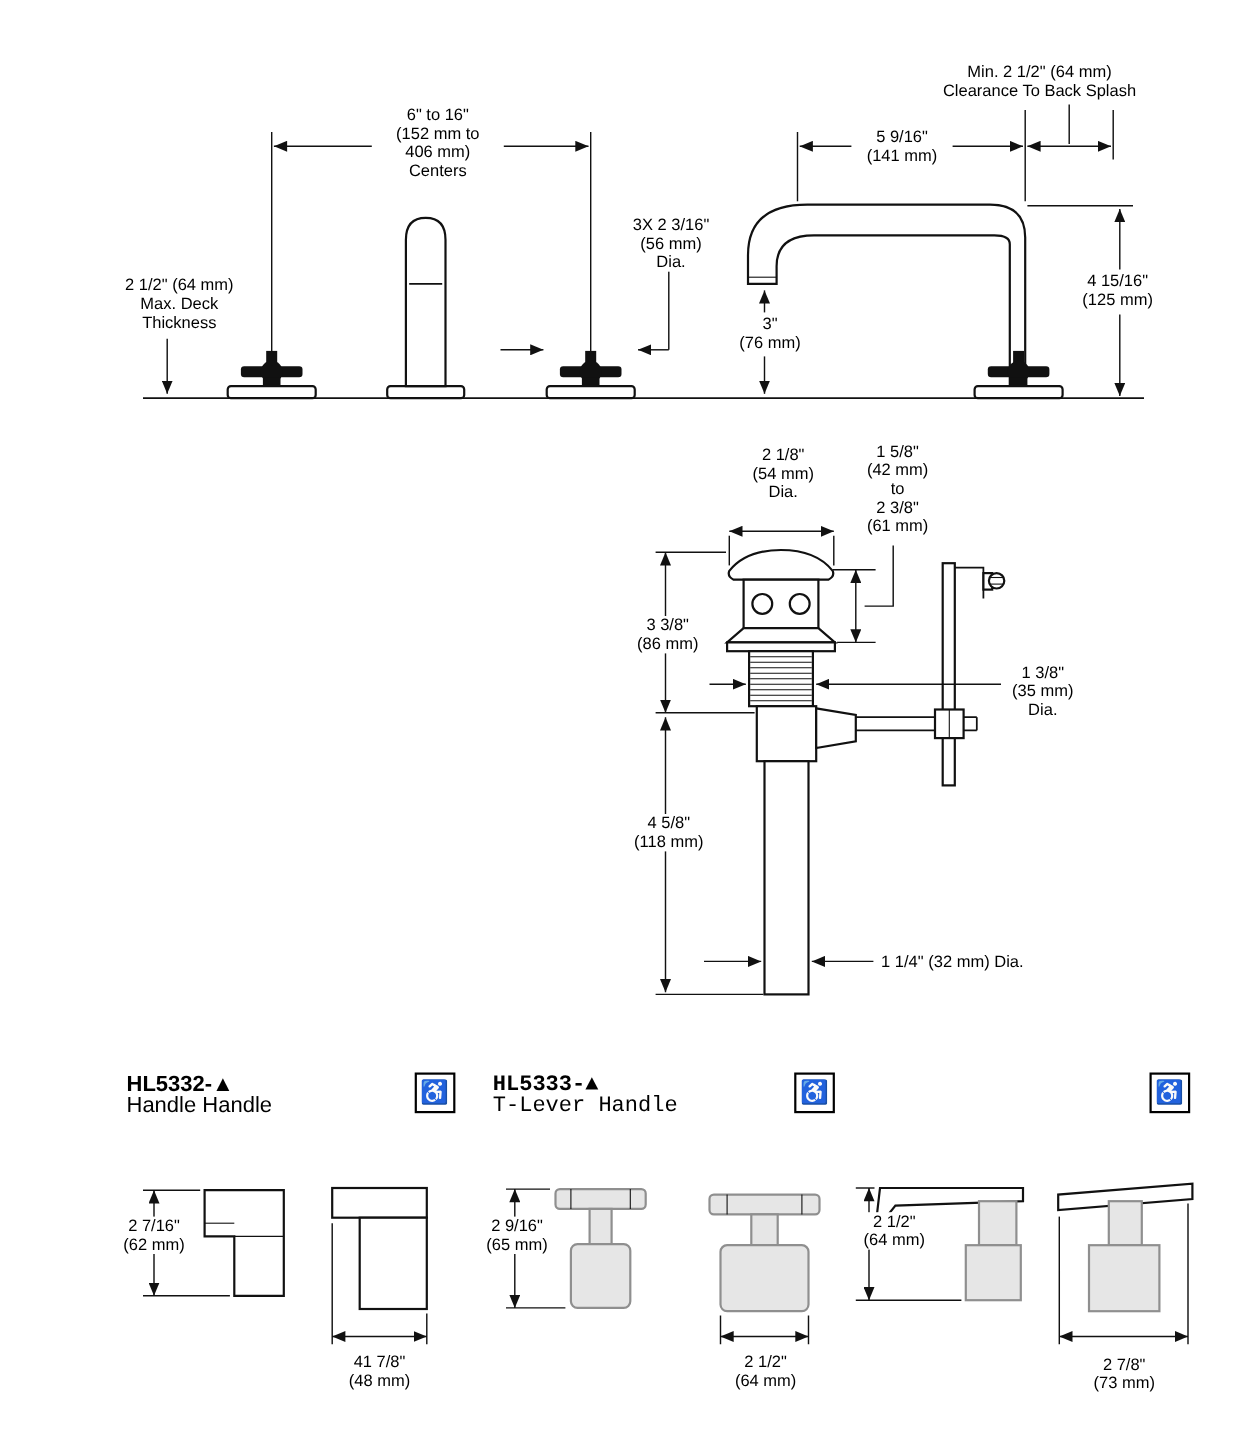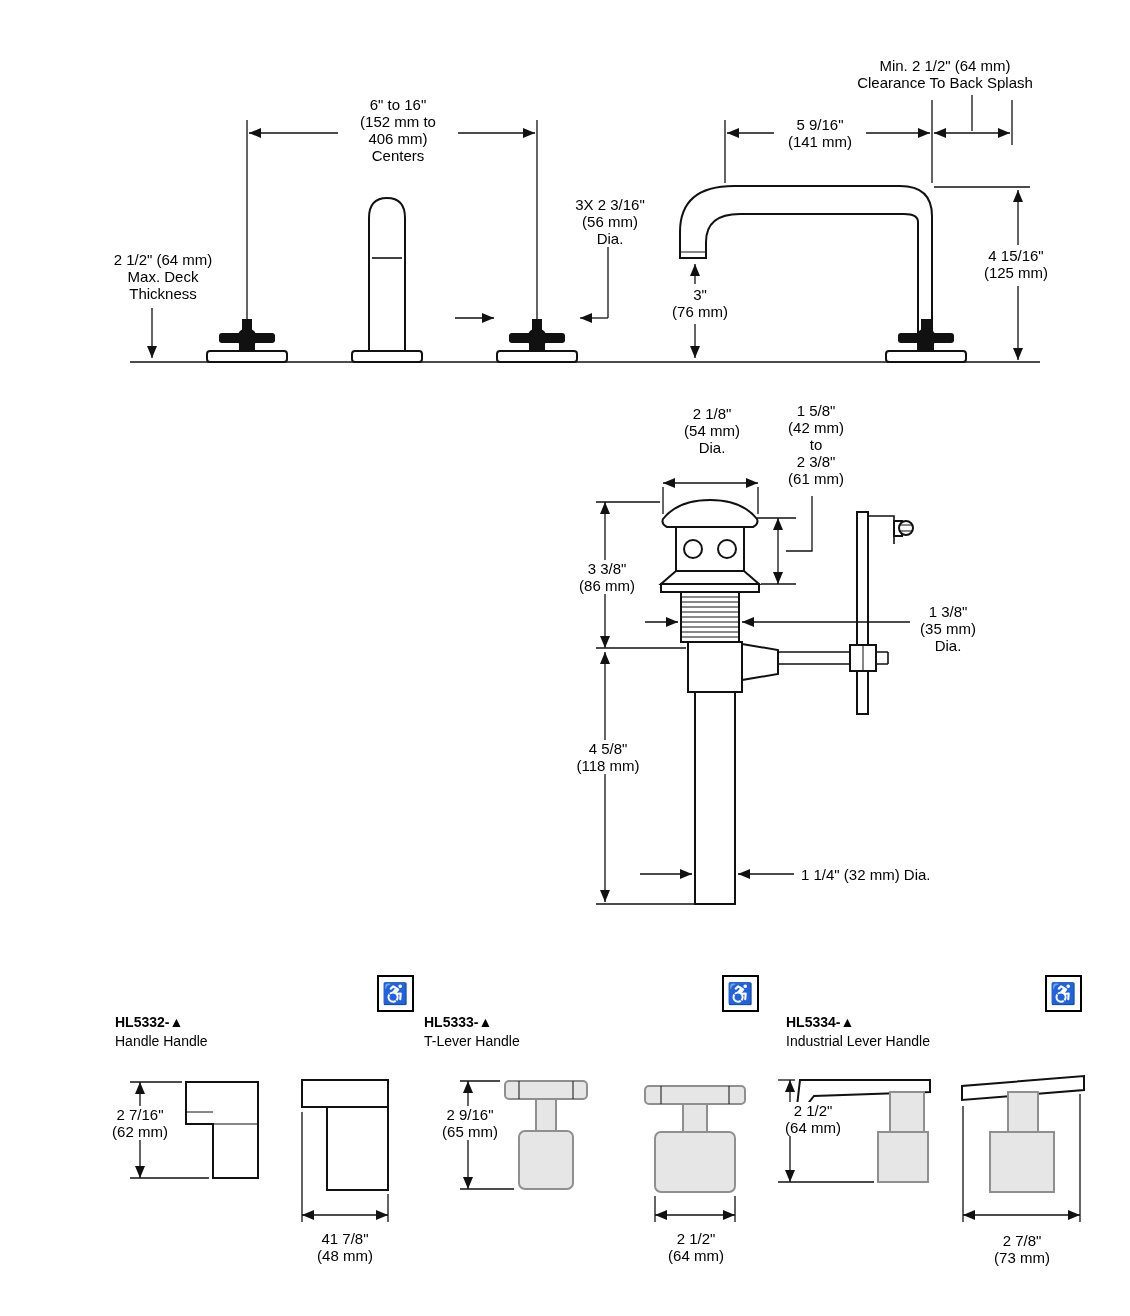--- a/index.html
+++ b/index.html
@@ -2,21 +2,21 @@
 <html><head>
 <meta charset="utf-8">
 <style>
   html,body{margin:0;padding:0;background:#fff;}
   .canvas{position:relative;width:1130px;height:1316px;background:#fff;
           font-family:"Liberation Sans",sans-serif;color:#000;overflow:hidden;}
   .canvas > svg{position:absolute;left:0;top:0;}
   .label{position:absolute;font-size:15px;line-height:17px;text-align:center;
          white-space:pre-line;background:#fff;padding:0 3px;transform:translateX(-50%);}
   .label.left{transform:none;text-align:left;}
-  .model-block{position:absolute;font-size:14px;line-height:19px;white-space:nowrap;margin-top:36px;}
+  .model-block{position:absolute;font-size:20px;line-height:19px;white-space:nowrap;}
   .model{font-weight:700;}
   .access{position:absolute;width:33px;height:33px;border:2.5px solid #000;
           display:flex;align-items:center;justify-content:center;font-size:21px;background:#fff;}
   
   .ol{stroke:#111;stroke-width:2;fill:#fff;}
   .dark{fill:#111;stroke:none;}
   .ln{stroke:#111;stroke-width:1.6;fill:none;}
   .thin{stroke:#111;stroke-width:1;fill:none;}
   .dim{stroke:#111;stroke-width:1.3;fill:none;}
   .gray{fill:#e6e6e6;stroke:#8f8f8f;stroke-width:2;}
@@ -280,32 +280,28 @@
   <div class="label left" style="left:798px;top:866px;">1 1/4" (32 mm) Dia.</div>
 
   <div class="model-block" style="left:115px;top:977px;">
     <div class="model">HL5332-▲</div>
     <div class="type">Handle Handle</div>
   </div>
   <div class="access" style="left:377px;top:975px;">
     <span>♿</span>
   </div>
 
-  <div class="model-block" style="left:424px;top:977px;">
+  <div class="model-block" style="left:448px;top:977px;font-family:Liberation Mono, monospace;">
     <div class="model">HL5333-▲</div>
     <div class="type">T-Lever Handle</div>
   </div>
   <div class="access" style="left:722px;top:975px;">
     <span>♿</span>
   </div>
 
-  <div class="model-block" style="left:786px;top:977px;">
-    <div class="model">HL5334-▲</div>
-    <div class="type">Industrial Lever Handle</div>
-  </div>
   <div class="access" style="left:1045px;top:975px;">
     <span>♿</span>
   </div>
 
   <div class="label" style="left:140px;top:1106px;">2 7/16"
 (62 mm)</div>
   <div class="label" style="left:345px;top:1230px;">41 7/8"
 (48 mm)</div>
   <div class="label" style="left:470px;top:1106px;">2 9/16"
 (65 mm)</div>

